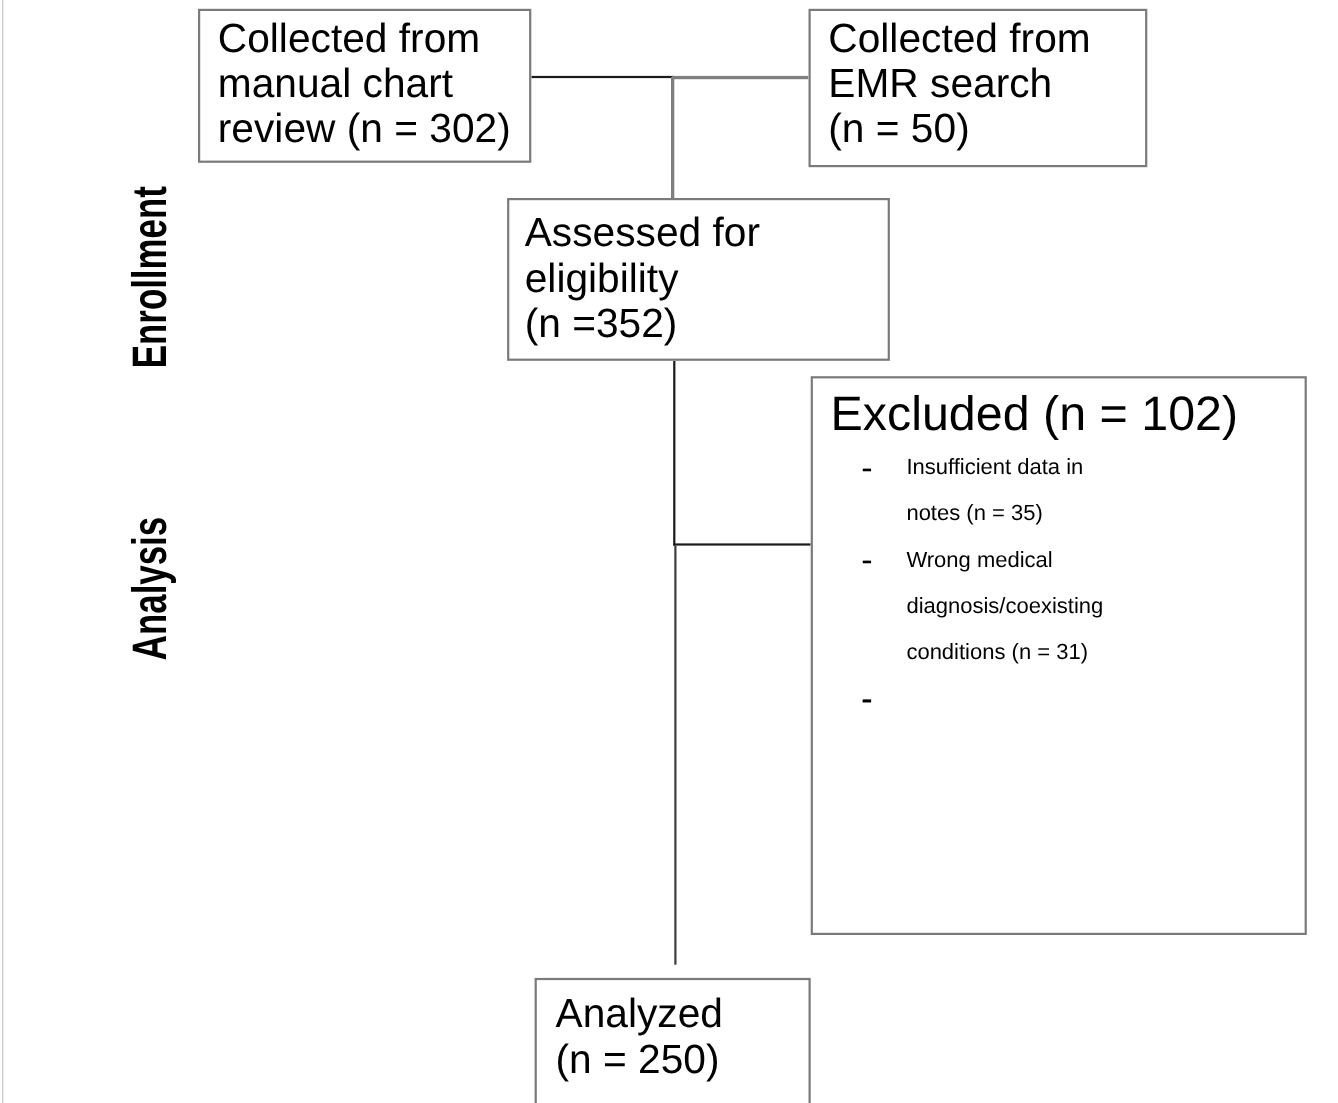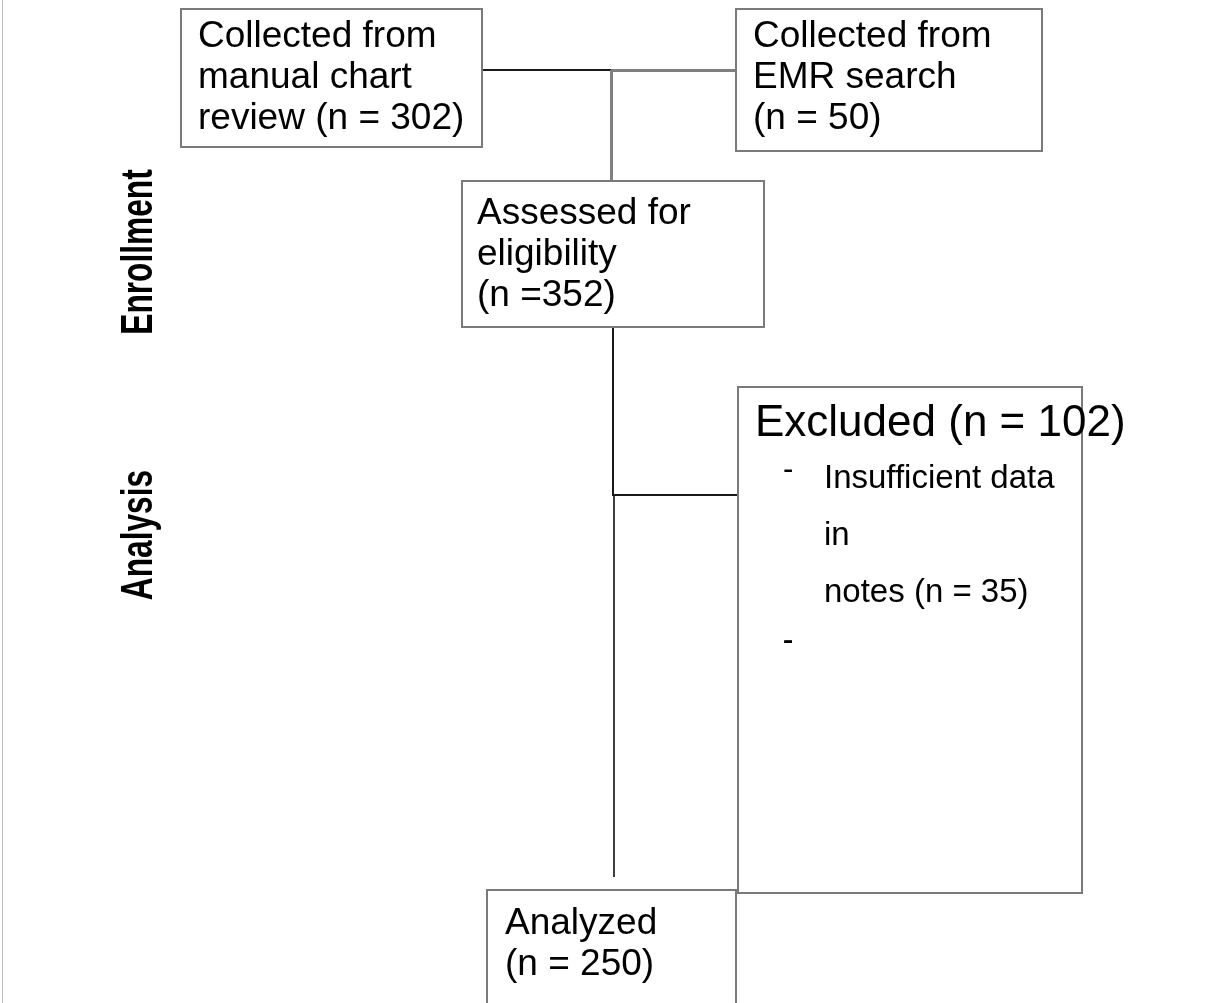--- a/index.html
+++ b/index.html
@@ -42,22 +42,22 @@
     background: #ffffff;
     border: 2px solid var(--box-border, #7a7a7a);
   }
   .box-text {
     white-space: pre-line;
     font-size: 37px;
     line-height: 41px;
   }
   .box.manual   { left: 180px; top: 8px;   width: 303px; height: 140px; padding: 4px 8px 0 16px; }
   .box.emr      { left: 735px; top: 8px;   width: 308px; height: 144px; padding: 4px 8px 0 16px; }
-  .box.assessed { left: 461px; top: 180px; width: 304px; height: 148px; padding: 9px 8px 0 14px; }
-  .box.excluded { left: 737px; top: 342px; width: 346px; height: 508px; padding: 6px 8px 0 16px; margin-top: 44px; }
+  .box.assessed { left: 461px; top: 180px; width: 348px; height: 148px; padding: 9px 8px 0 14px; }
+  .box.excluded { left: 737px; top: 342px; width: 451px; height: 508px; padding: 6px 8px 0 16px; }
   .box.analyzed { left: 486px; top: 877px; width: 251px; height: 150px; padding: 10px 20px 0 17px; margin-top: 12px; }
 
   .excluded-title {
     font-size: 44px;
     line-height: 54px;
     white-space: nowrap;
   }
   .bullet-list { position: relative; }
   .bullet-item {
     position: relative;
@@ -66,22 +66,22 @@
   .bullet-dash {
     position: absolute;
     left: 28px;
     top: 0;
     font-size: 31px;
     line-height: 42px;
   }
   .bullet-text {
     display: block;
     white-space: pre-line;
-    font-size: 33px;
-    line-height: 57px;
+    font-size: 20px;
+    line-height: 42px;
   }
 
   .connector {
     position: absolute;
   }
   .c-manual-h   { left: 483px; top: 69px;  width: 130px; height: 2px; background: var(--connector-dark, #1a1a1a); }
   .c-emr-h      { left: 611px; top: 69px;  width: 124px; height: 3px; background: var(--connector-gray, #7f7f7f); }
   .c-top-v      { left: 610px; top: 70px;  width: 3px;  height: 110px; background: var(--connector-gray, #7f7f7f); }
   .c-mid-v      { left: 612px; top: 328px; width: 2px;  height: 168px; background: var(--connector-dark, #1a1a1a); }
   .c-excluded-h { left: 612px; top: 494px; width: 125px; height: 2px; background: var(--connector-dark, #1a1a1a); }
@@ -126,20 +126,23 @@
   <div class="box excluded">
     <div class="excluded-title">Excluded (n = 102)</div>
     <div class="bullet-list">
       <div class="bullet-item">
         <span class="bullet-dash">-</span>
         <span class="bullet-text">Insufficient data in
 notes (n = 35)</span>
       </div>
       <div class="bullet-item">
         <span class="bullet-dash">-</span>
+        <span class="bullet-text">Wrong medical
+diagnosis/coexisting
+conditions (n = 31)</span>
       </div>
       <div class="bullet-item">
         <span class="bullet-dash">-</span>
       </div>
       <div class="bullet-item">
         <span class="bullet-dash">-</span>
       </div>
     </div>
   </div>
 

